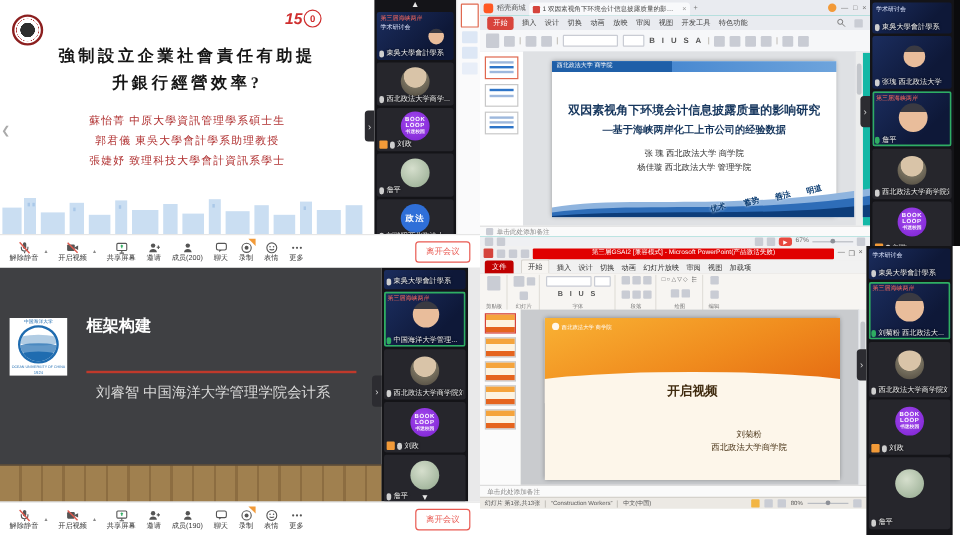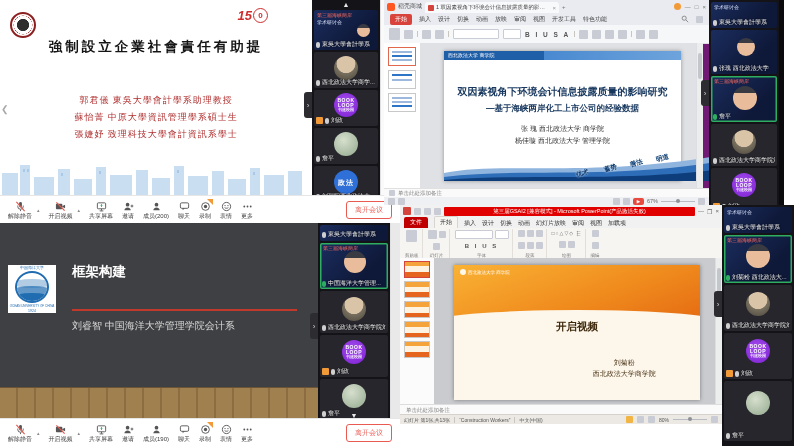--- a/index.html
+++ b/index.html
@@ -1,20 +1,20 @@
 <!DOCTYPE html>
 <html><head>
 <meta charset="utf-8">
 <style>
   html,body{margin:0;padding:0;background:#fff}
   .stage{position:relative;width:800px;height:446px;overflow:hidden;background:#fff;
          font-family:"Liberation Sans",sans-serif;-webkit-font-smoothing:antialiased}
   .q{position:absolute;overflow:hidden}
   #q-tl{left:0;top:0;width:400px;height:223px;background:#fff}
-  #q-tr{left:384px;top:0;width:400px;height:205px;background:#701a75}
+  #q-tr{left:400px;top:0;width:400px;height:205px;background:#14b8a6}
   #q-bl{left:0;top:223px;width:400px;height:223px;background:#ececec}
   #q-br{left:400px;top:205px;width:400px;height:241px;background:#f1f1f1}
 
   
   .sb{position:absolute;top:0;background:#141418;display:flex;flex-direction:column;gap:2px;padding:2px;box-sizing:border-box}
   .thumb{position:relative;border-radius:2px;background:#26262c;overflow:hidden;flex:0 0 auto}
   .thumb.video{background:linear-gradient(135deg,#1b2d5e 0%,#0e1838 70%)}
   .thumb.speaking{box-shadow:inset 0 0 0 1.5px #2fae62}
   .t-label{position:absolute;left:2px;bottom:1px;right:2px;display:flex;align-items:center;gap:2px;
            font-size:6px;color:#f0f0f0;white-space:nowrap;overflow:hidden;text-shadow:0 0 2px #000}
@@ -103,21 +103,21 @@
   
   .bl-slide{position:absolute;left:0;top:0;width:318px;height:195px;background:#3f4043}
   .floor{position:absolute;left:0;right:0;bottom:0;height:30px;border-top:1px solid #6b5335;
          background:repeating-linear-gradient(90deg,#a0804f 0 16px,#8c6d41 16px 18px)}
   .ouc{position:absolute;left:8px;top:42px;width:48px;height:48px;background:#fff;display:flex;flex-direction:column;align-items:center;justify-content:center;gap:1px}
   .ouc .c{width:30px;height:30px;border-radius:50%;border:2px solid #1f6cb0;position:relative;overflow:hidden;background:#fff}
   .ouc .c i{position:absolute;left:-4px;right:-4px;height:9px;background:#1f6cb0;border-radius:50%}
   .ouc .txt{font-size:4px;color:#1f6cb0;white-space:nowrap}
   .bl-title{position:absolute;left:72px;top:40px;width:235px;color:#fff;font-weight:bold;font-size:13.5px;line-height:1.35}
   .bl-rule{position:absolute;left:72px;top:86px;width:225px;height:2px;background:#c0392b}
-  .bl-author{position:absolute;left:72px;top:96px;color:#d8d8d8;font-size:10px}
+  .bl-author{position:absolute;left:80px;top:96px;color:#d8d8d8;font-size:12px}
 
   
   .br-top{position:absolute;left:0;top:0;right:78px;height:12px;background:#f1f1f1;display:flex;align-items:center;gap:3px;padding:0 3px}
   .redbar{flex:1;height:9px;background:#e00000;border-radius:1px;color:#fff;font-size:5.5px;line-height:9px;text-align:center;
           white-space:nowrap;overflow:hidden;text-overflow:ellipsis;padding:0 4px}
   .br-tabs{position:absolute;left:0;top:12px;right:78px;height:11px;background:#f1f1f1;border-bottom:1px solid #d8d5d0;
            display:flex;align-items:flex-end;gap:6px;padding:0 4px;font-size:6px;color:#333}
   .tab-file{background:#c00000;color:#fff;padding:1px 6px;border-radius:2px 2px 0 0}
   .tab-home{background:#f7f5f2;border:1px solid #d8d5d0;border-bottom:none;padding:1px 5px;border-radius:2px 2px 0 0}
   .br-ribbon{position:absolute;left:0;top:23px;right:78px;height:30px;background:#f7f5f2;border-bottom:1px solid #cfccc6;
@@ -155,24 +155,25 @@
 
   <div class="q" id="q-tl">
     <div class="tl-slide">
       <div class="seal"></div>
       <div class="logo120">
         <span>15</span>
           <span class="ring">0</span>
       </div>
       <div class="tl-title">
         <div>強制設立企業社會責任有助提</div>
+          <div>升銀行經營效率?</div>
       </div>
       <div class="tl-authors">
-        <div>郭君儀 東吳大學會計學系助理教授</div>
-          <div>蘇怡菁 中原大學資訊管理學系碩士生</div>
+        <div>蘇怡菁 中原大學資訊管理學系碩士生</div>
+          <div>郭君儀 東吳大學會計學系助理教授</div>
           <div>張婕妤 致理科技大學會計資訊系學士</div>
       </div>
       <svg class="tl-skyline" viewBox="0 0 312 34" preserveAspectRatio="none">
         <g fill="#cadef2">
           <rect x="2" y="12" width="16" height="22"></rect>
             <rect x="20" y="4" width="10" height="30"></rect>
             <rect x="34" y="16" width="20" height="18"></rect>
           <rect x="58" y="8" width="12" height="26"></rect>
             <rect x="74" y="18" width="18" height="16"></rect>
             <rect x="96" y="6" width="10" height="28"></rect>

